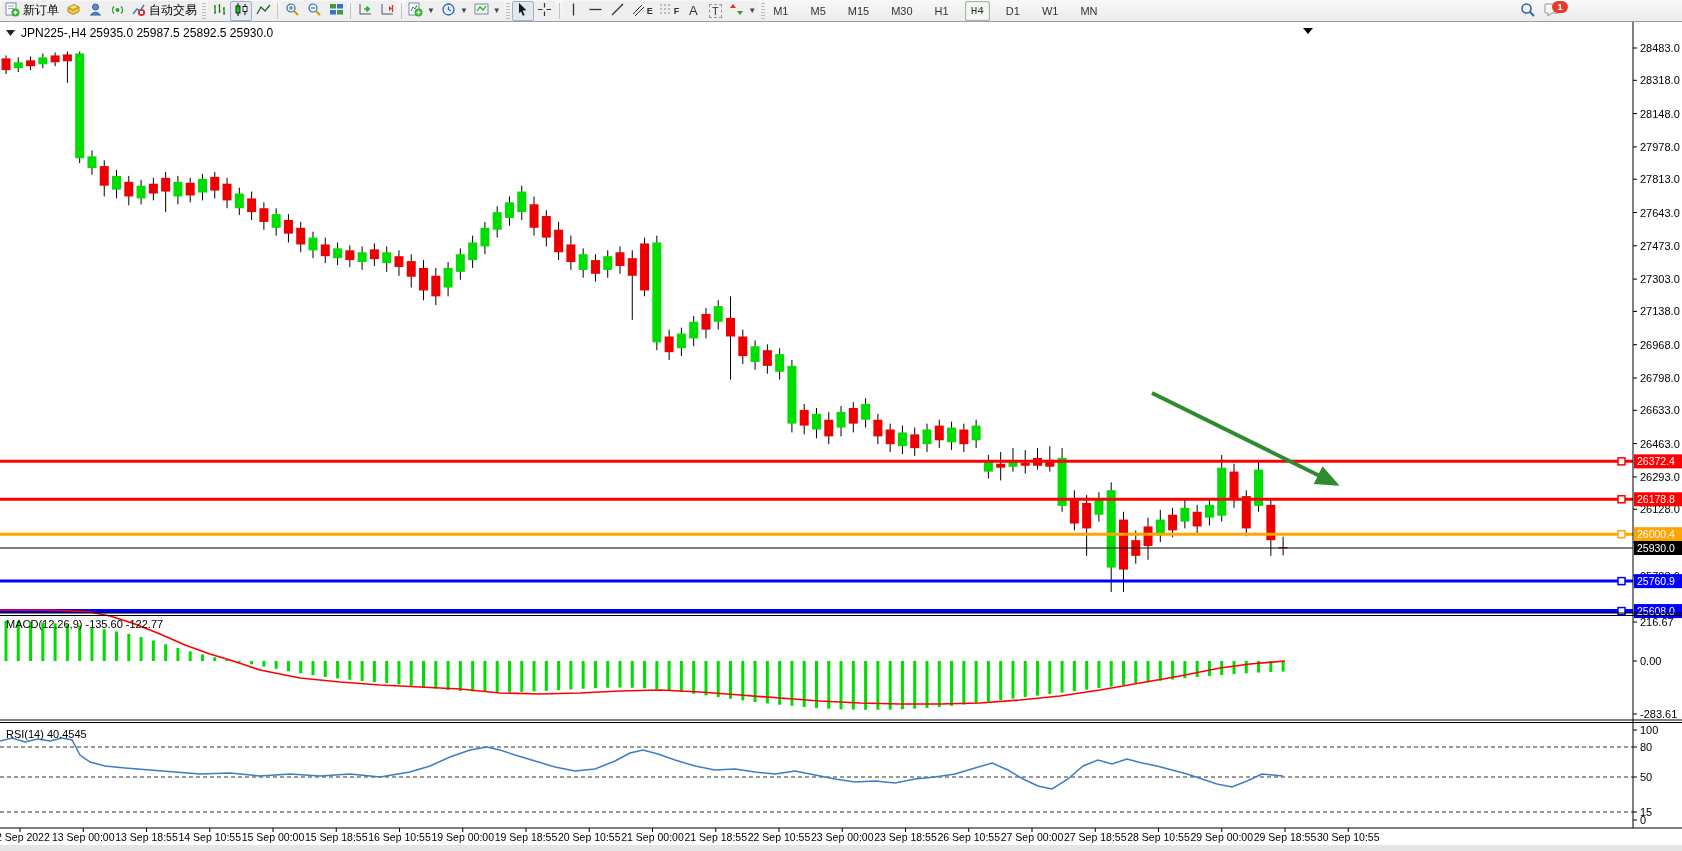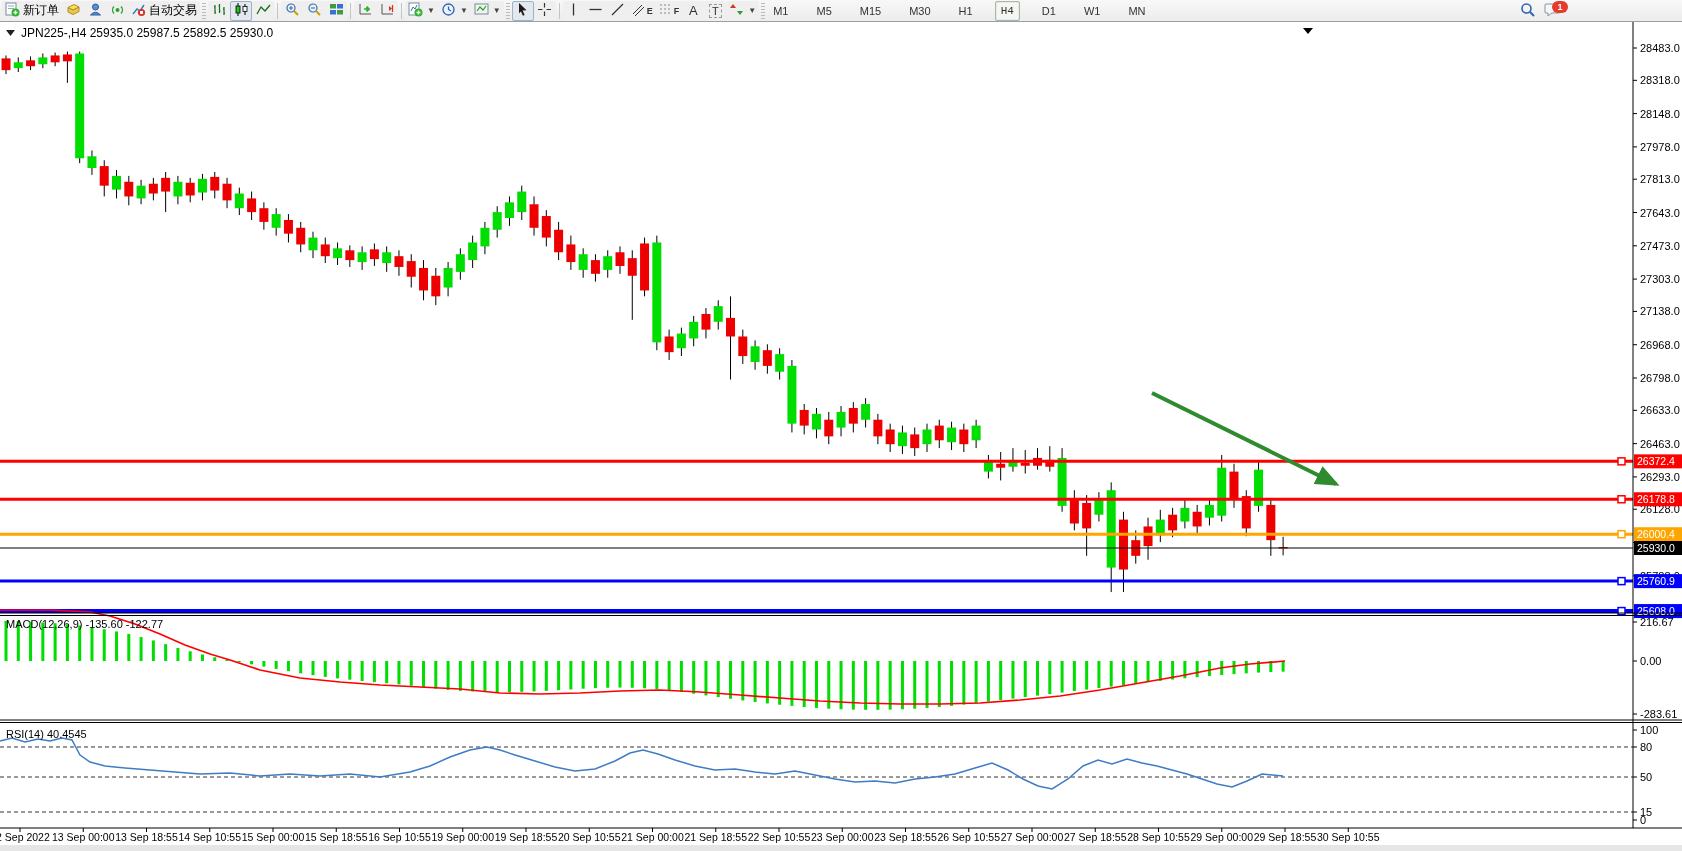--- a/index.html
+++ b/index.html
@@ -193,21 +193,21 @@
         <span class="glyph" style="border:1px dashed #999;padding:0 2px;font-size:11px;font-weight:normal;">T</span>
       </button>
     <button class="tbtn">
         <span><svg width="15" height="15">
             <path d="M4 2 L7 6 L1 6 Z" fill="#d93025"></path>
             <path d="M11 13 L14 9 L8 9 Z" fill="#2f9e2f"></path>
           </svg></span>
         <span class="caret">▼</span>
       </button>
     <span class="grip"></span>
-    <div id="tf-group" style="display:flex;align-items:center;gap:16px;">
+    <div id="tf-group" style="display:flex;align-items:center;gap:10px;">
         <div class="tf">M1</div>
         <div class="tf">M5</div>
         <div class="tf">M15</div>
         <div class="tf">M30</div>
         <div class="tf">H1</div>
         <div class="tf active">H4</div>
         <div class="tf">D1</div>
         <div class="tf">W1</div>
         <div class="tf">MN</div>
       </div>

